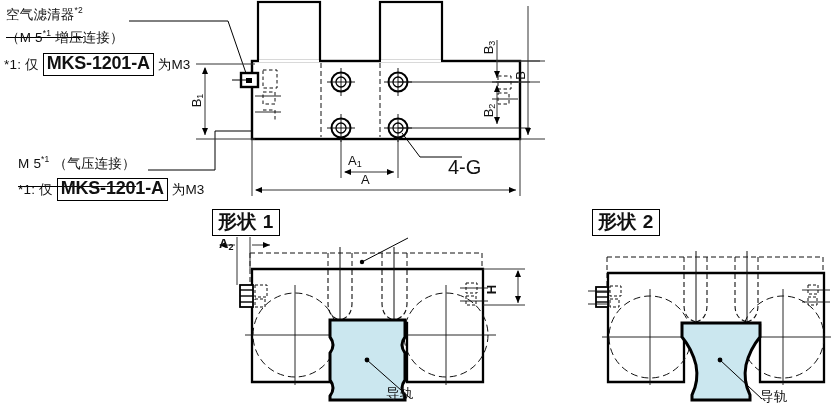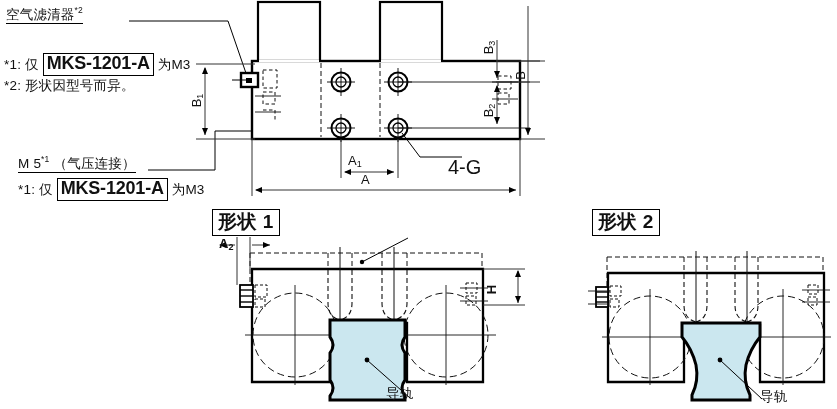--- a/index.html
+++ b/index.html
@@ -22,21 +22,21 @@
 
   
   .txt {
     position: absolute;
     white-space: nowrap;
     line-height: 1.05;
     color: #111;
   }
   .t-cn   { font-size: 13.5px; letter-spacing: .2px; }
   .sup    { font-size: 8.5px; vertical-align: super; }
-  .uline  { border-bottom: 1.3px solid #000; padding-bottom: 1px; }
+  .uline  { border-bottom: 1.3px solid #000; padding-bottom: 15px; }
 
   .boxcode {
     display: inline-block;
     border: 1.4px solid #000;
     padding: 0px 3px 1px 3px;
     font-weight: bold;
     font-size: 18px;
     letter-spacing: -0.2px;
     line-height: 1.1;
   }
@@ -74,30 +74,30 @@
 <body>
 
 <div id="root">
 
   <div class="txt t-cn" style="left:6px; top:6px;">
     <span class="uline" style="display:inline-block;">
       <span>空气滤清器</span><span class="sup">*2</span>
     </span>
   </div>
 
+  <div class="txt t-cn" style="left:6px; top:29px;">
+    <span>（M 5</span><span class="sup">*1</span>&nbsp;<span>增压连接）</span>
+  </div>
 
   <div class="txt t-cn" style="left:4px; top:53px;">
     <span>*1: 仅</span>
     <span class="boxcode">MKS-1201-A</span>
     <span>为M3</span>
   </div>
 
-  <div class="txt t-cn" style="left:4px; top:79px;">
-    <span>*2: 形状因型号而异。</span>
-  </div>
 
   <div class="txt t-cn" style="left:18px; top:155px;">
     <span class="uline" style="display:inline-block;text-align:center;">
       <span>M 5</span><span class="sup">*1</span>&nbsp;<span>（气压连接）</span>
     </span>
   </div>
 
   <div class="txt t-cn" style="left:18px; top:178px;">
     <span>*1: 仅</span>
     <span class="boxcode">MKS-1201-A</span>

